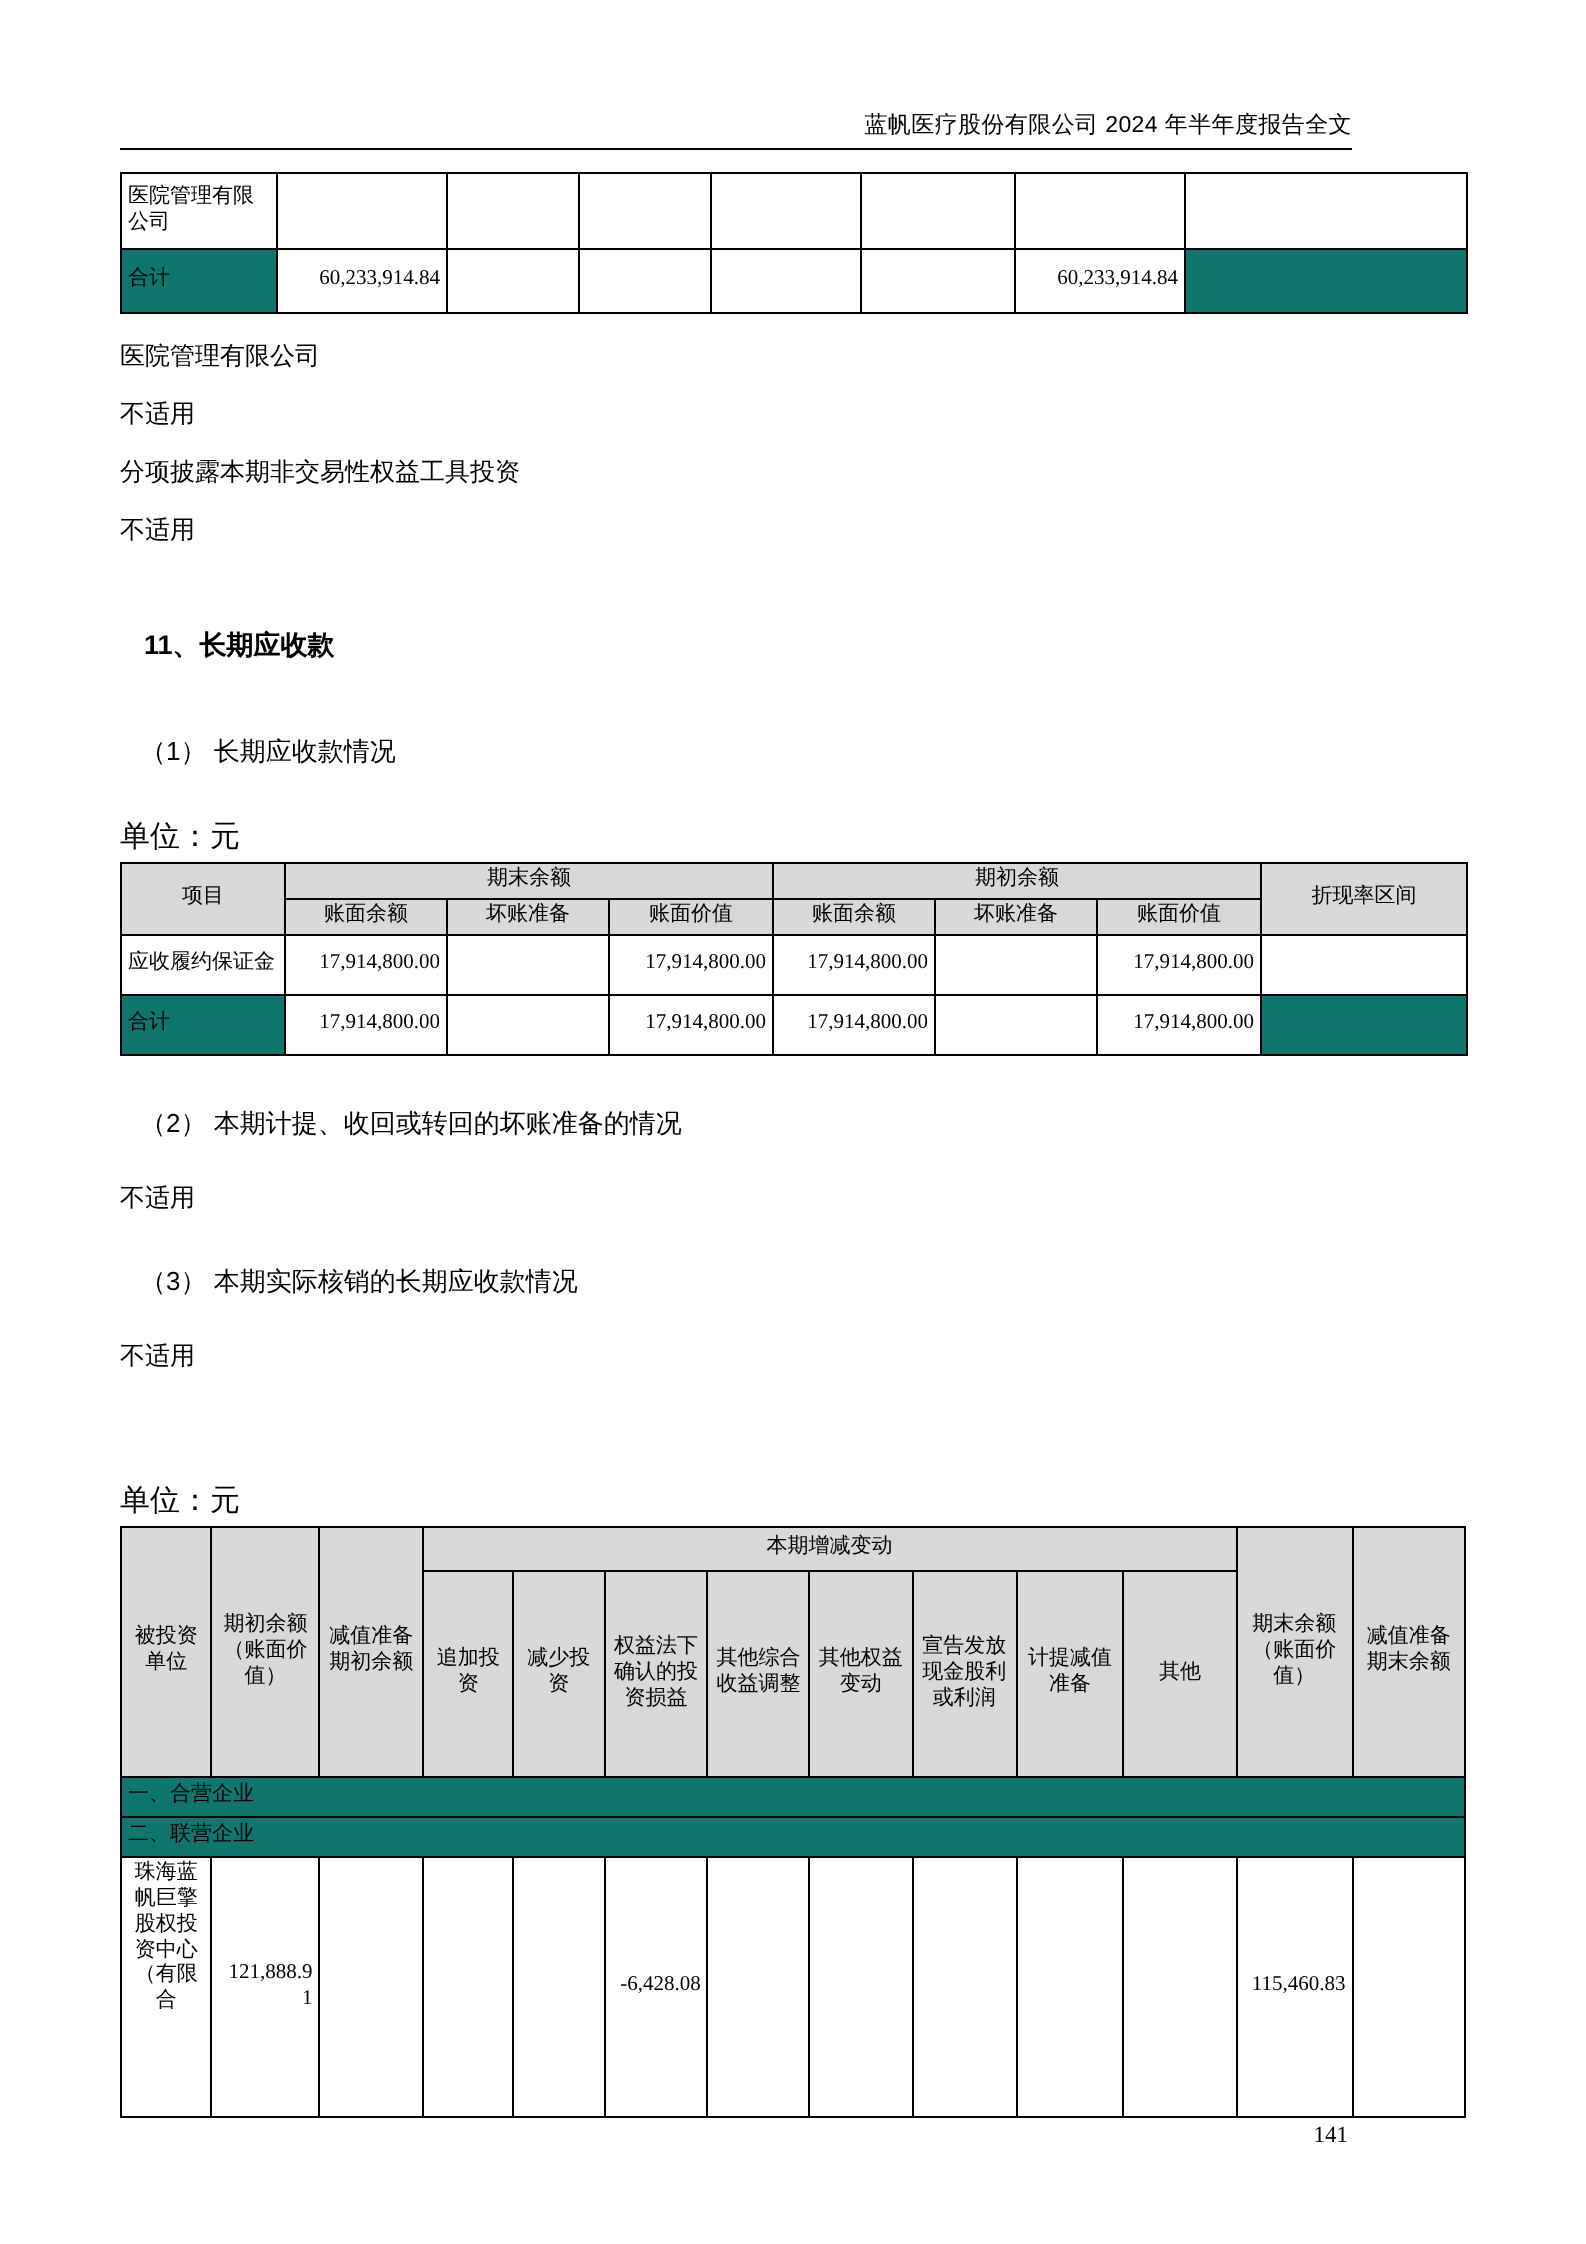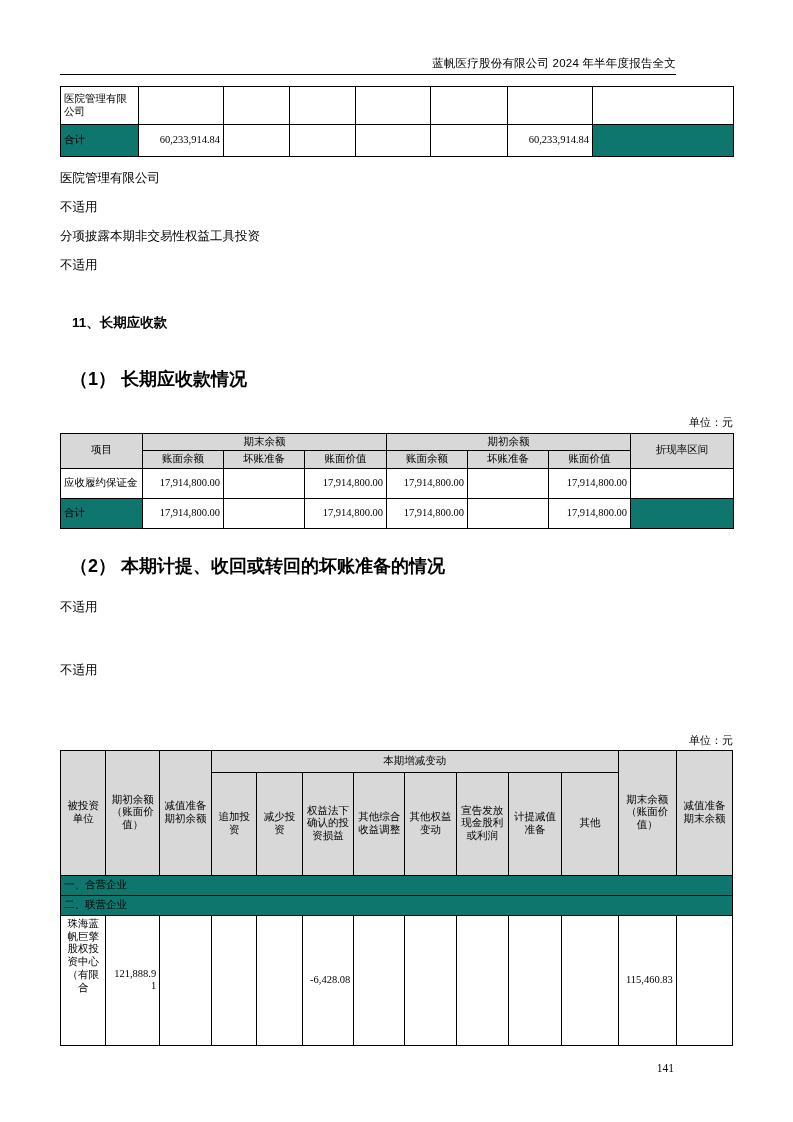--- a/index.html
+++ b/index.html
@@ -86,30 +86,30 @@
   h2.sec {
     font-family: "Liberation Sans", "DejaVu Sans", sans-serif;
     font-size: 13.5px;
     font-weight: bold;
     margin: 12px;
     padding: 0;
     line-height: 1.25;
   }
   h3.subsec {
     font-family: "Liberation Sans", "DejaVu Sans", sans-serif;
-    font-size: 18px;
-    font-weight: bold;
+    font-size: 13px;
+    font-weight: normal;
     margin: 0;
     padding: 0 0 0 10px;
     line-height: 1.25;
   }
   .unit {
     font-family: "Liberation Sans", "DejaVu Sans", sans-serif;
-    font-size: 11px;
-    text-align: right;
+    font-size: 15px;
+    text-align: left;
     width: 673px;
     margin: 0;
     padding: 0 0 3px 0;
     line-height: 1.2;
   }
 
   
   .vtext {
     text-align: center;
     line-height: 1.15;
@@ -235,20 +235,21 @@
         </tr>
       </tbody>
     </table>
 
     <div class="sp-26"></div>
     <h3 class="subsec">（2） 本期计提、收回或转回的坏账准备的情况</h3>
     <div class="sp-22"></div>
     <p class="body">不适用</p>
 
     <div class="sp-26"></div>
+    <h3 class="subsec">（3） 本期实际核销的长期应收款情况</h3>
     <div class="sp-22"></div>
     <p class="body">不适用</p>
 
     <div class="sp-30"></div>
 
     <div class="sp-26"></div>
     <div class="unit">单位：元</div>
 
     <table class="fin">
       <colgroup>

